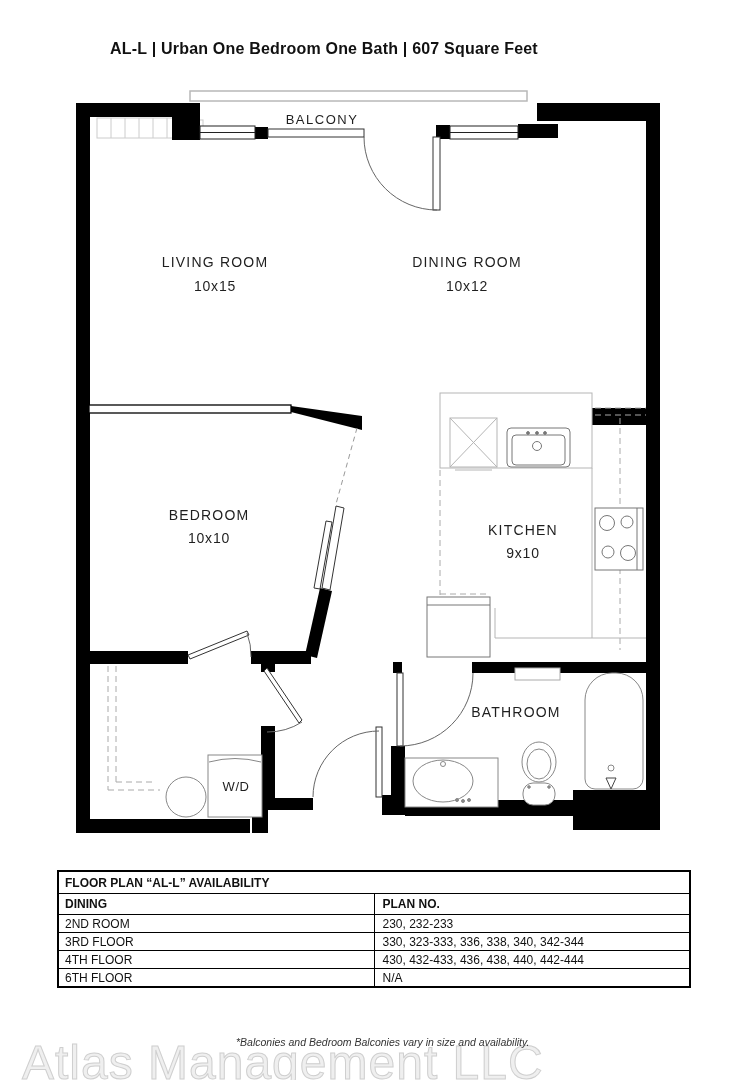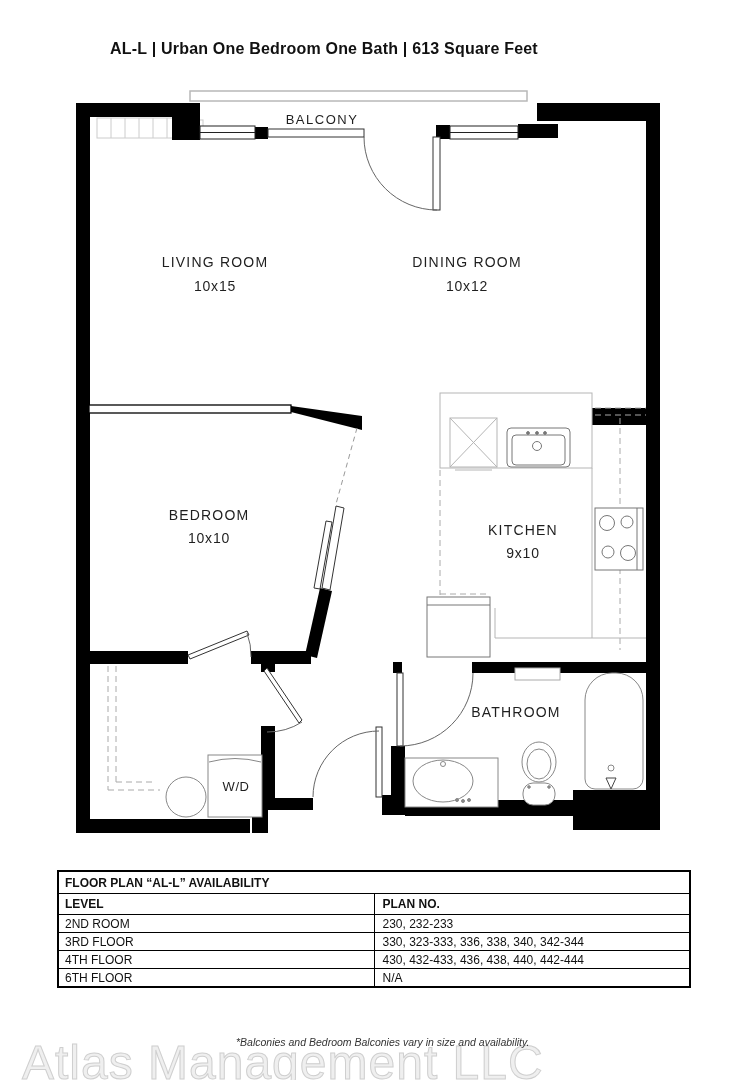--- a/index.html
+++ b/index.html
@@ -33,21 +33,21 @@
     color:#efefef;-webkit-text-stroke:1px #cfcfcf;white-space:nowrap;z-index:1;
   }
   .footnote{
     position:absolute;left:236px;top:1036px;font-size:10.5px;font-style:italic;
     color:#333;z-index:2;white-space:nowrap;
   }
 </style>
 </head>
 <body>
 
-<div class="page-title">AL-L | Urban One Bedroom One Bath | 613  Square Feet</div>
+<div class="page-title">AL-L | Urban One Bedroom One Bath | 607  Square Feet</div>
 
 <svg class="plan" width="745" height="860" viewBox="0 0 745 860" xmlns="http://www.w3.org/2000/svg">
 
   <g>
     <rect x="190" y="91" width="337" height="10" fill="#fff" stroke="#b8b8b8" stroke-width="1.5"></rect>
   </g>
 
   <g stroke="#ccc" fill="#fff">
     <rect x="97" y="118" width="81" height="20"></rect>
     <line x1="111" y1="118" x2="111" y2="138"></line>
@@ -213,21 +213,21 @@
     <text class="wd-label" x="236" y="791">W/D</text>
   </g>
 </svg>
 
 <table class="avail">
   <tbody>
     <tr class="t-title">
       <td colspan="2">FLOOR PLAN “AL-L” AVAILABILITY</td>
     </tr>
     <tr class="t-head">
-      <td class="c1">LEVEL</td>
+      <td class="c1">DINING</td>
       <td class="c2">PLAN NO.</td>
     </tr>
     <tr class="t-row">
       <td class="c1">2ND ROOM</td>
       <td class="c2">230, 232-233</td>
     </tr>
     <tr class="t-row">
       <td class="c1">3RD FLOOR</td>
       <td class="c2">330, 323-333, 336, 338, 340, 342-344</td>
     </tr>

